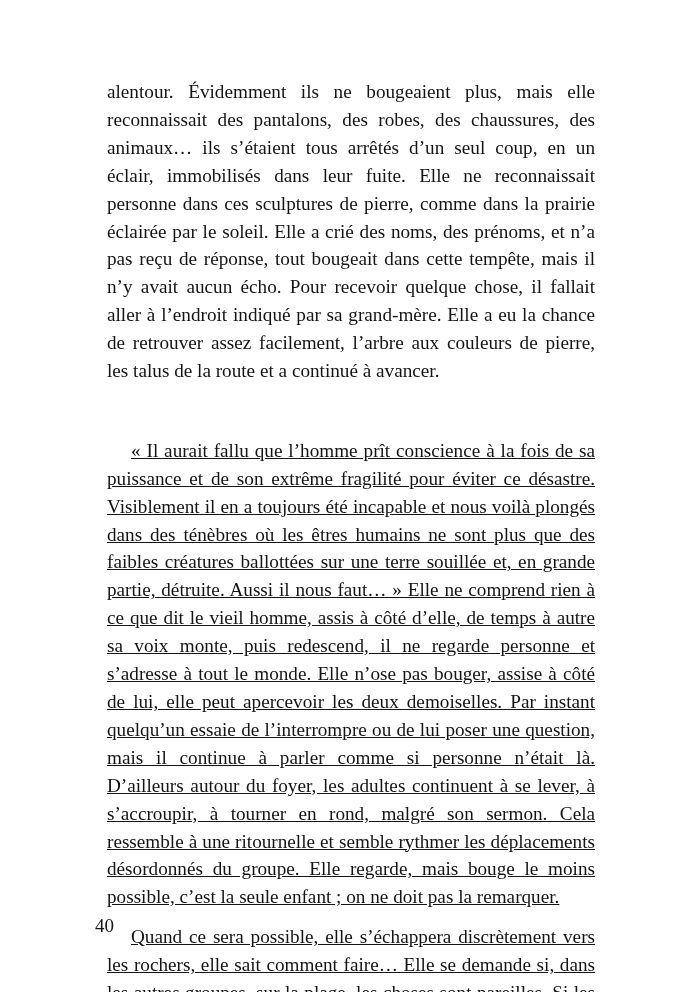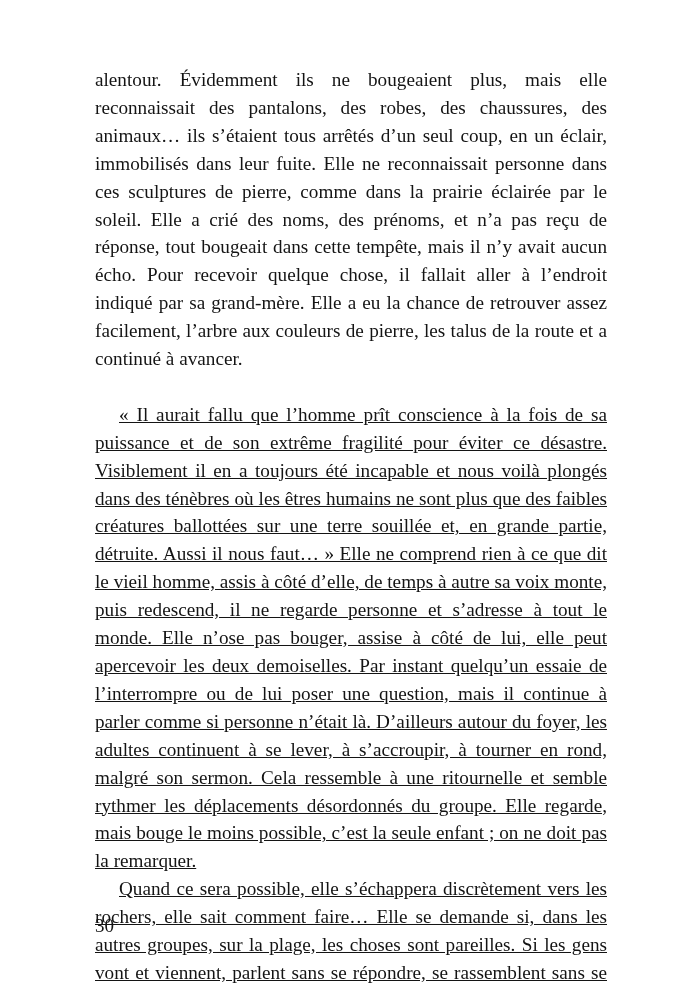--- a/index.html
+++ b/index.html
@@ -15,21 +15,21 @@
     font-family: "Liberation Serif", "DejaVu Serif", serif;
     color: #141414;
   }
   .page {
     position: absolute;
     left: 95px;
     top: 66px;
     width: 512px;
   }
   .para {
-    margin: 0;
+    margin: 12px;
     font-size: 19.2px;
     line-height: 27.9px;
     text-align: justify;
     text-align-last: left;
     hyphens: none;
   }
   .para.indent {
     text-indent: 24px;
     text-decoration: underline;
   }
@@ -54,13 +54,13 @@
 <div class="page">
   <p class="para">alentour. Évidemment ils ne bougeaient plus, mais elle reconnaissait des pantalons, des robes, des chaussures, des animaux… ils s’étaient tous arrêtés d’un seul coup, en un éclair, immobilisés dans leur fuite. Elle ne reconnaissait personne dans ces sculptures de pierre, comme dans la prairie éclairée par le soleil. Elle a crié des noms, des prénoms, et n’a pas reçu de réponse, tout bougeait dans cette tempête, mais il n’y avait aucun écho. Pour recevoir quelque chose, il fallait aller à l’endroit indiqué par sa grand-mère. Elle a eu la chance de retrouver assez facilement, l’arbre aux couleurs de pierre, les talus de la route et a continué à avancer.</p>
 
   <div class="para-gap"></div>
 
   <p class="para indent">« Il aurait fallu que l’homme prît conscience à la fois de sa puissance et de son extrême fragilité pour éviter ce désastre. Visiblement il en a toujours été incapable et nous voilà plongés dans des ténèbres où les êtres humains ne sont plus que des faibles créatures ballottées sur une terre souillée et, en grande partie, détruite. Aussi il nous faut… » Elle ne comprend rien à ce que dit le vieil homme, assis à côté d’elle, de temps à autre sa voix monte, puis redescend, il ne regarde personne et s’adresse à tout le monde. Elle n’ose pas bouger, assise à côté de lui, elle peut apercevoir les deux demoiselles. Par instant quelqu’un essaie de l’interrompre ou de lui poser une question, mais il continue à parler comme si personne n’était là. D’ailleurs autour du foyer, les adultes continuent à se lever, à s’accroupir, à tourner en rond, malgré son sermon. Cela ressemble à une ritournelle et semble rythmer les déplacements désordonnés du groupe. Elle regarde, mais bouge le moins possible, c’est la seule enfant ; on ne doit pas la remarquer.</p>
 
   <p class="para indent last-line-justify">Quand ce sera possible, elle s’échappera discrètement vers les rochers, elle sait comment faire… Elle se demande si, dans les autres groupes, sur la plage, les choses sont pareilles. Si les gens vont et viennent, parlent sans se répondre, se rassemblent sans se voir. C’est probablement pareil puisqu’il n’y a pas d’enfants. Elle sent une main sur son épaule, l’homme au masque se penche pour vérifier si elle n’a plus peur. Elle le repousse sans agressivité. La ritournelle du vieux</p>
 </div>
 
-<div class="page-number">30</div>
+<div class="page-number">40</div>
 
 </body></html>

